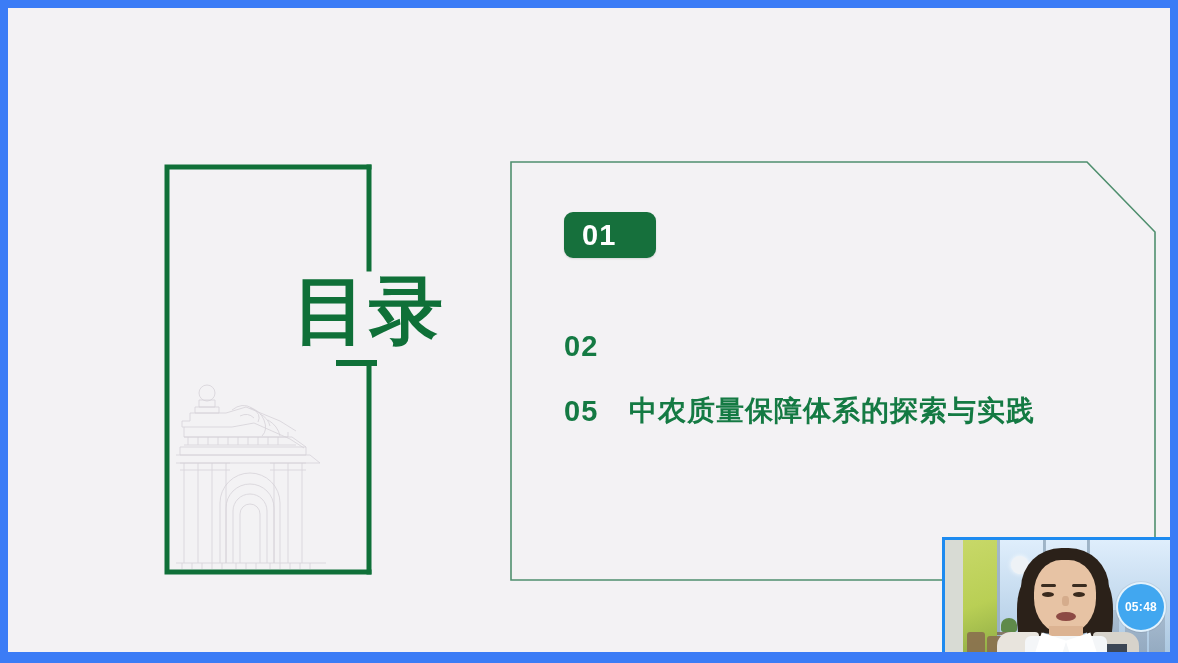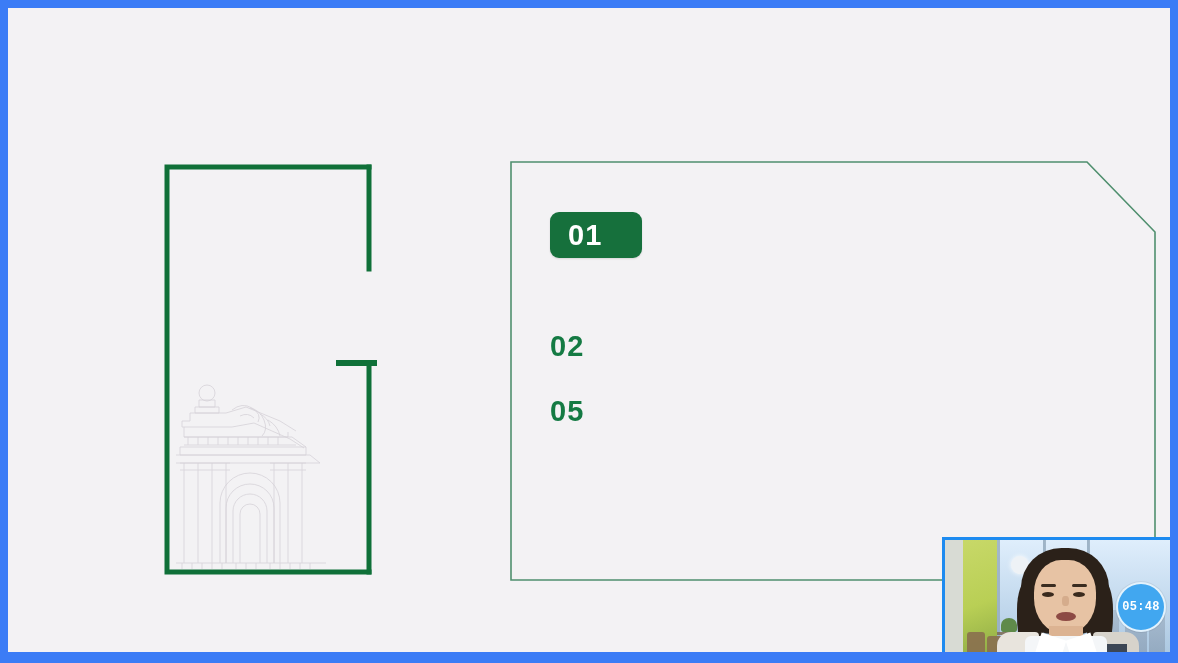--- a/index.html
+++ b/index.html
@@ -81,21 +81,21 @@
   #toc-list {
     position: absolute;
     left: 503px;
     top: 150px;
     width: 640px;
     height: 421px;
   }
 
   .toc-item {
     position: absolute;
-    left: 39px;
+    left: 53px;
     display: flex;
     align-items: center;
     height: 44px;
     white-space: nowrap;
     justify-content: flex-end;
   }
   .toc-item .num {
     font-size: 29px;
     font-weight: bold;
     color: #147a43;
@@ -304,21 +304,21 @@
     border-radius: 50%;
     background: #41a7f0;
     border: 2px solid rgba(255,255,255,.85);
     display: flex;
     align-items: center;
     justify-content: center;
     color: #ffffff;
     font-size: 12px;
     font-weight: bold;
     letter-spacing: .3px;
-    font-family: Liberation Mono, monospace;
+    font-family: Liberation Sans, sans-serif;
     box-shadow: 0 0 0 1px rgba(0,0,0,.06);
   }
 </style>
 </head>
 <body>
 
 <div id="screen-frame">
   <div id="slide-canvas">
 
     <div id="toc-frame-wrap">
@@ -376,39 +376,41 @@
         <path d="M64 183 v-49 a10 10 0 0 1 20 0 v49"></path>
         <path d="M44 183 v-60 a30 30 0 0 1 60 0 v60"></path>
 
         <path d="M0 183 h150"></path>
         <path d="M6 183 v6 M16 183 v6 M26 183 v6 M36 183 v6 M46 183 v6
                  M60 183 v6 M70 183 v6 M80 183 v6 M94 183 v6 M104 183 v6
                  M114 183 v6 M124 183 v6 M134 183 v6"></path>
       </svg>
     </div>
 
+    <div id="toc-title">目录</div>
 
     <div id="toc-panel">
       <svg width="660" height="432" viewBox="0 0 660 432" fill="none" xmlns="http://www.w3.org/2000/svg">
         <path d="M8 8 L584 8 L652 78 L652 426 L8 426 Z" stroke="#4f8f6e" stroke-width="1.6" fill="none"></path>
       </svg>
     </div>
 
     <div id="toc-list">
 
       <div class="toc-item active" style="top:54px;">
         <span class="num">01</span>
       </div>
 
       <div class="toc-item" style="top:145px;margin-top:21px;">
         <span class="num">02</span>
       </div>
 
       <div class="toc-item" style="top:231px;">
         <span class="num">05</span>
+        <span class="txt">中农质量保障体系的探索与实践</span>
       </div>
 
 
     </div>
 
     <div id="video-pip">
       <div id="video-inner">
 
         <div class="v-wallgreen"></div>
         <div class="v-wallgray"></div>

